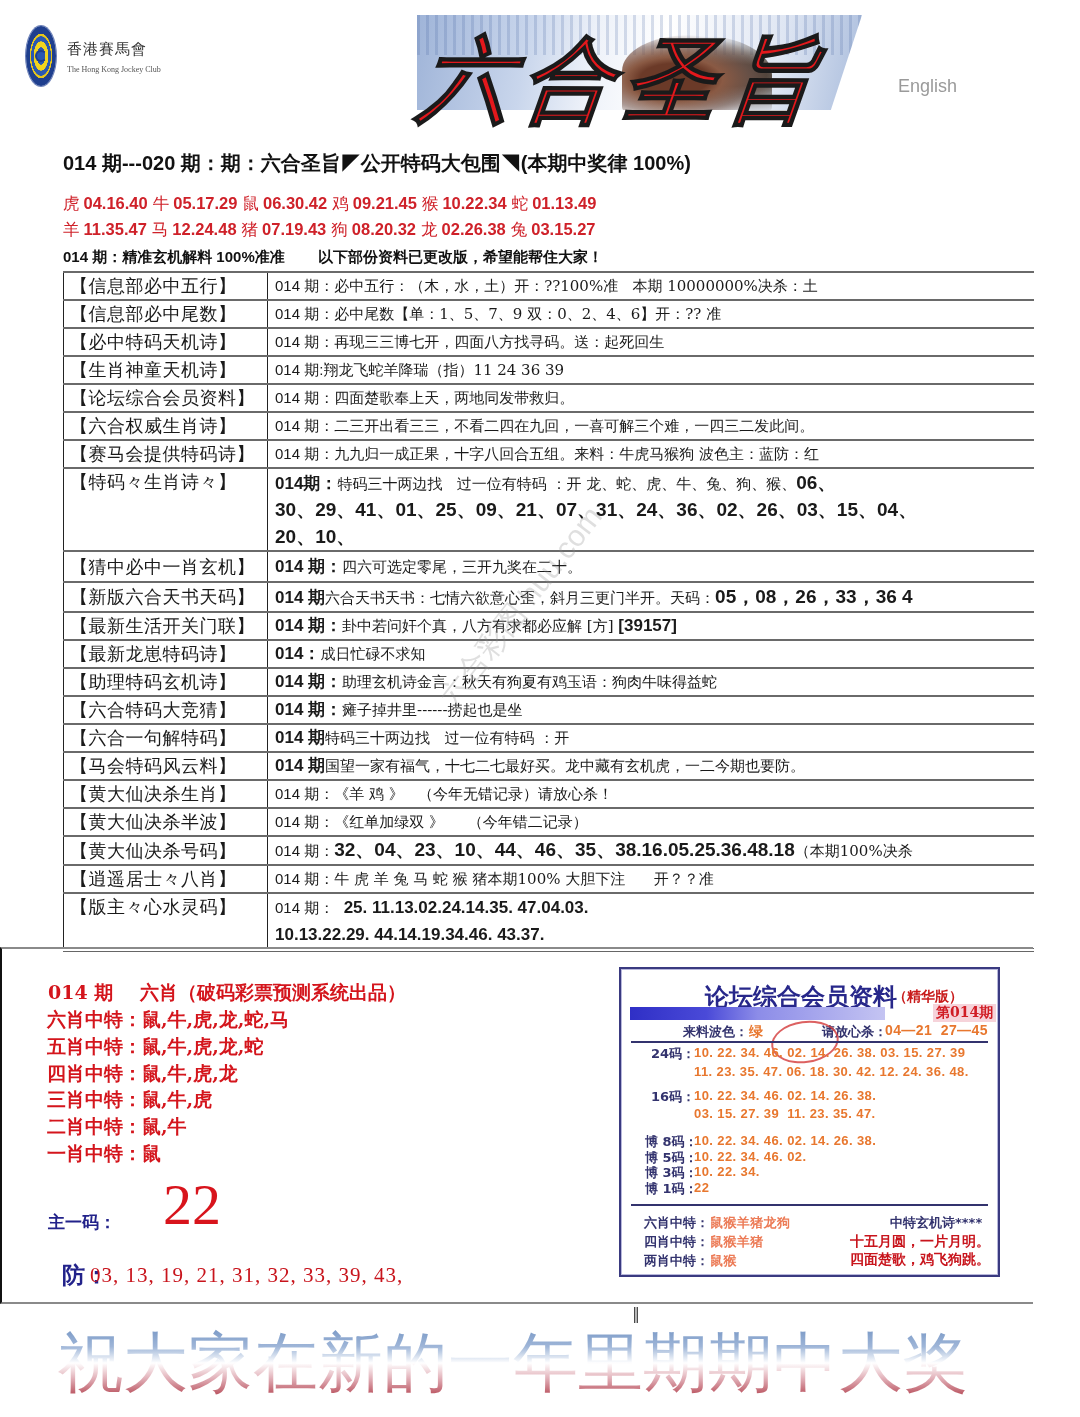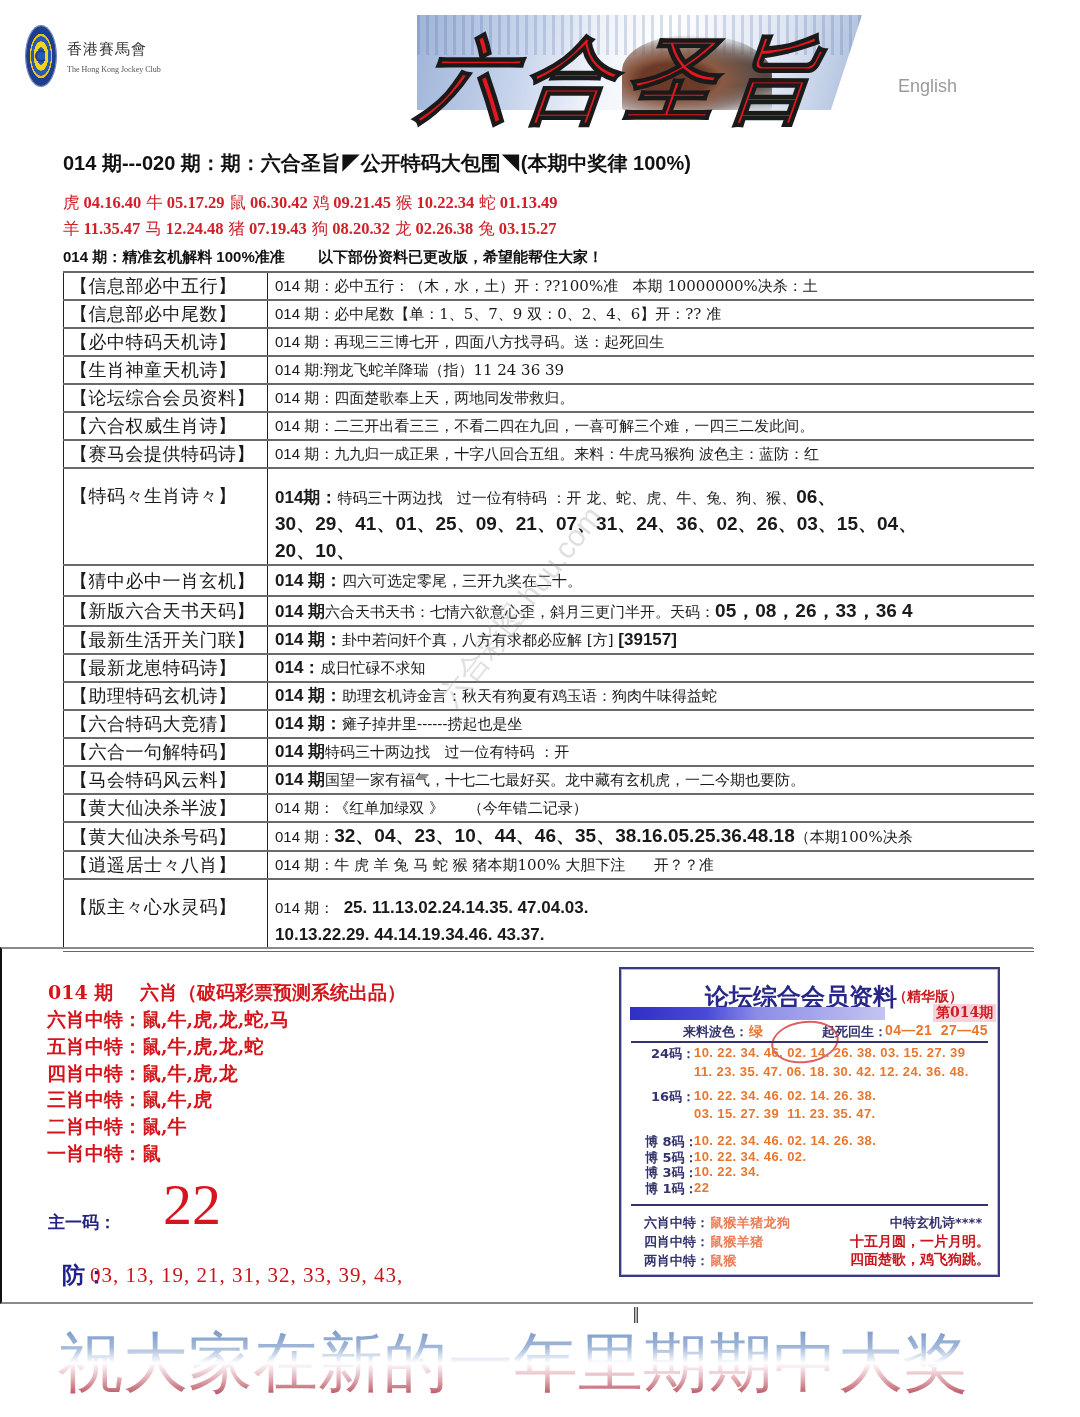--- a/index.html
+++ b/index.html
@@ -22,29 +22,29 @@
     background:radial-gradient(ellipse at 35% 55%,#6b3a28 0 25%,#8a5a44 35%,rgba(120,90,80,.6) 55%,rgba(255,255,255,0) 72%),
                radial-gradient(ellipse at 75% 50%,#4a4038 0 20%,rgba(90,80,70,.5) 45%,rgba(255,255,255,0) 70%);}
   .banner-title{left:420px;top:34px;font-size:92px;line-height:1;font-weight:bold;font-style:italic;color:#e4181c;
     -webkit-text-stroke:1.5px #1a1a1a;letter-spacing:10px;transform:skewX(-6deg);}
   .lang-link{left:898px;top:76px;font-size:18px;color:#9a9a9a;font-family:"Liberation Sans",sans-serif;cursor:pointer;}
 
   
   .headline{left:63px;top:150px;font-size:20px;font-weight:bold;line-height:26px;font-family:"Liberation Sans",sans-serif;white-space:pre;text-align:center;}
   .zline{left:63px;font-size:16.5px;line-height:22px;color:#cf2129;white-space:nowrap;}
   .zline .sign{font-family:"DejaVu Serif",serif;}
-  .zline .nums{font-family:Liberation Serif, serif;font-weight:bold;margin:13px 5px 0 4px;}
+  .zline .nums{font-family:Liberation Sans, sans-serif;font-weight:bold;margin:13px 5px 0 4px;}
   .intro{top:246px;font-size:15px;font-weight:bold;line-height:22px;font-family:"Liberation Sans",sans-serif;white-space:pre;}
 
   
   #info-table{position:absolute;left:63px;top:271px;width:970px;border-collapse:collapse;table-layout:fixed;}
   #info-table td{border-top:2px solid #6a6a6a;border-bottom:1px solid #a0a0a0;padding:0;overflow:hidden;white-space:nowrap;vertical-align:middle;}
   #info-table td.lbl{border-left:1px solid #222;border-right:1px solid #222;font-size:18px;line-height:26px;padding-left:6px;letter-spacing:0.5px;color:#1a1a1a;}
   #info-table td.val{font-size:15px;line-height:26px;padding-left:7px;color:#1a1a1a;}
-  #info-table td.top{vertical-align:top;padding-top:14px;}
+  #info-table td.top{vertical-align:top;padding-top:0;}
   #info-table tr.last td{border-bottom:4px double #666;}
   .pfx{font-family:"Liberation Sans",sans-serif;white-space:pre;}
   .pfx-b{font-family:"Liberation Sans",sans-serif;font-weight:bold;font-size:17px;white-space:pre;}
   .txt{white-space:pre;}
   .emph{font-family:"Liberation Sans",sans-serif;font-weight:bold;font-size:17px;white-space:pre;}
   .emph-l{font-family:"Liberation Sans",sans-serif;font-weight:bold;font-size:19px;white-space:pre;}
   .line{display:block;height:27px;line-height:27px;}
   .watermark{left:430px;top:690px;font-size:30px;color:rgba(140,140,140,.28);transform:rotate(-52deg);transform-origin:left top;white-space:nowrap;font-family:"Liberation Sans",sans-serif;pointer-events:none;}
 
   
@@ -167,20 +167,24 @@
     <td class="lbl">【六合特码大竞猜】</td>
     <td class="val"><span class="pfx-b">014 期：</span><span class="txt">瘫子掉井里------捞起也是坐</span></td>
   </tr>
   <tr style="height:16px">
     <td class="lbl">【六合一句解特码】</td>
     <td class="val"><span class="pfx-b">014 期</span><span class="txt">特码三十两边找   过一位有特码 ：开</span></td>
   </tr>
   <tr style="height:28px">
     <td class="lbl">【马会特码风云料】</td>
     <td class="val"><span class="pfx-b">014 期</span><span class="txt">国望一家有福气，十七二七最好买。龙中藏有玄机虎，一二今期也要防。</span></td>
+  </tr>
+  <tr style="height:28px">
+    <td class="lbl">【黄大仙决杀生肖】</td>
+    <td class="val"><span class="pfx">014 期：</span><span class="txt">《羊 鸡 》   （今年无错记录）请放心杀！</span></td>
   </tr>
   <tr style="height:28px">
     <td class="lbl">【黄大仙决杀半波】</td>
     <td class="val"><span class="pfx">014 期：</span><span class="txt">《红单加绿双 》     （今年错二记录）</span></td>
   </tr>
   <tr style="height:28px">
     <td class="lbl">【黄大仙决杀号码】</td>
     <td class="val"><span class="pfx">014 期：</span><span class="emph-l">32、04、23、10、44、46、35、38.16.05.25.36.48.18</span><span class="txt">（本期100%决杀</span></td>
   </tr>
   <tr style="height:28px">
@@ -224,21 +228,21 @@
 <div class="abs def-vals">03, 13, 19, 21, 31, 32, 33, 39, 43,</div>
 
 <div class="abs card">
   <div class="a card-title">论坛综合会员资料</div>
   <div class="a card-ed">（精华版）</div>
   <div class="a card-bar"></div>
   <div class="a card-issue">第014期</div>
 
   <div class="a card-lbl" style="left:62px;top:54px">来料波色：</div>
   <div class="a card-org" style="left:128px;top:54px;font-size:14px">绿</div>
-  <div class="a card-lbl" style="left:201px;top:54px">起死回生：</div>
+  <div class="a card-lbl" style="left:201px;top:54px">请放心杀：</div>
   <div class="a card-org" style="left:264px;top:53px;font-size:14px">04—21  27—45</div>
   <div class="a stamp"></div>
   <div class="a card-line" style="top:72px"></div>
 
   <div class="a card-lbl" style="left:30px;top:76px">24码：</div>
   <div class="a card-org" style="left:73px;top:76px">10. 22. 34. 46. 02. 14. 26. 38. 03. 15. 27. 39</div>
   <div class="a card-org" style="left:73px;top:95px">11. 23. 35. 47. 06. 18. 30. 42. 12. 24. 36. 48.</div>
 
   <div class="a card-lbl" style="left:30px;top:119px">16码：</div>
   <div class="a card-org" style="left:73px;top:119px">10. 22. 34. 46. 02. 14. 26. 38.</div>

